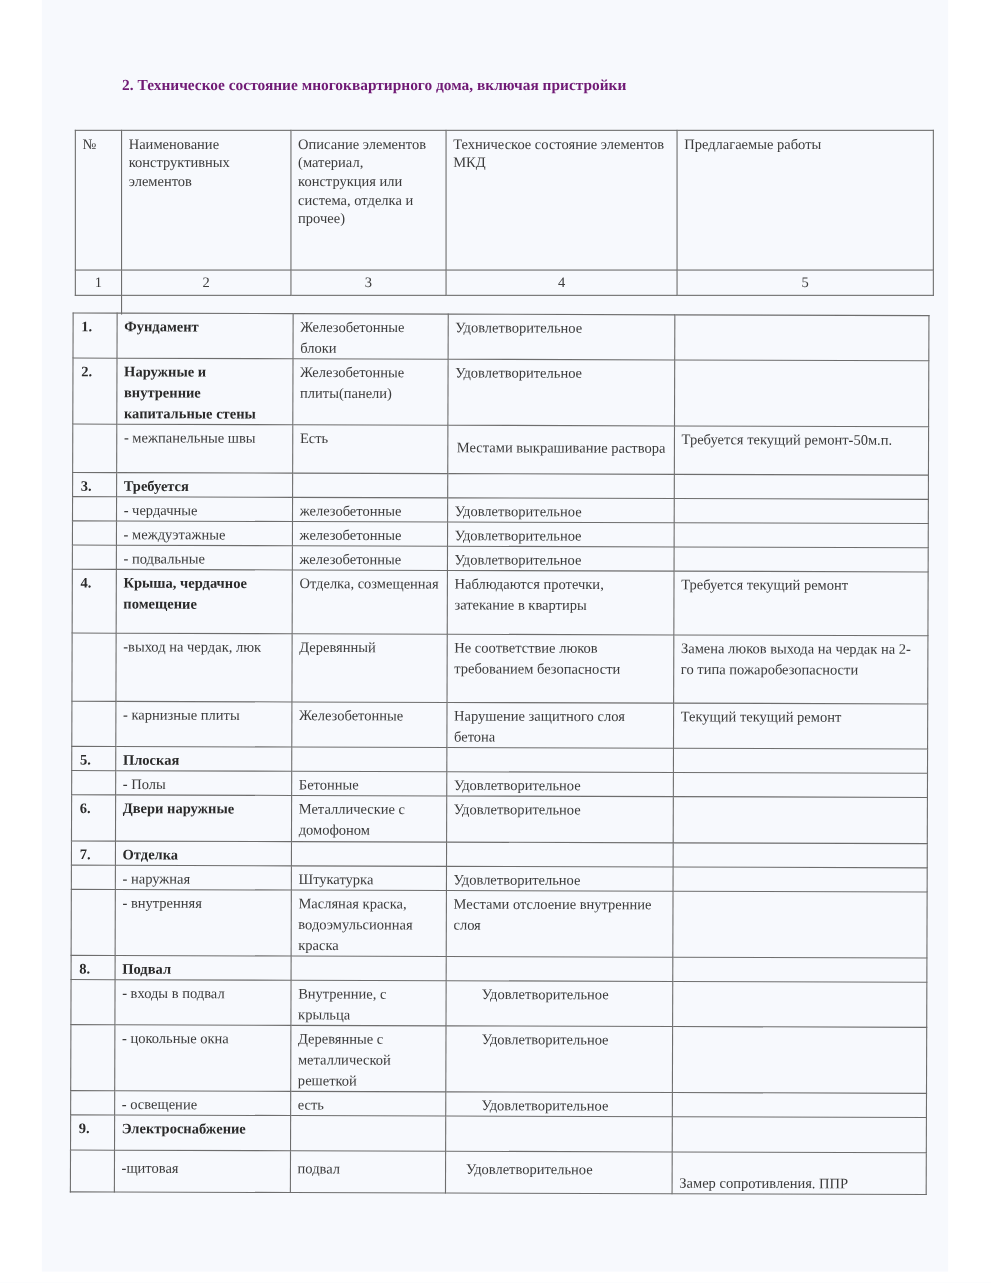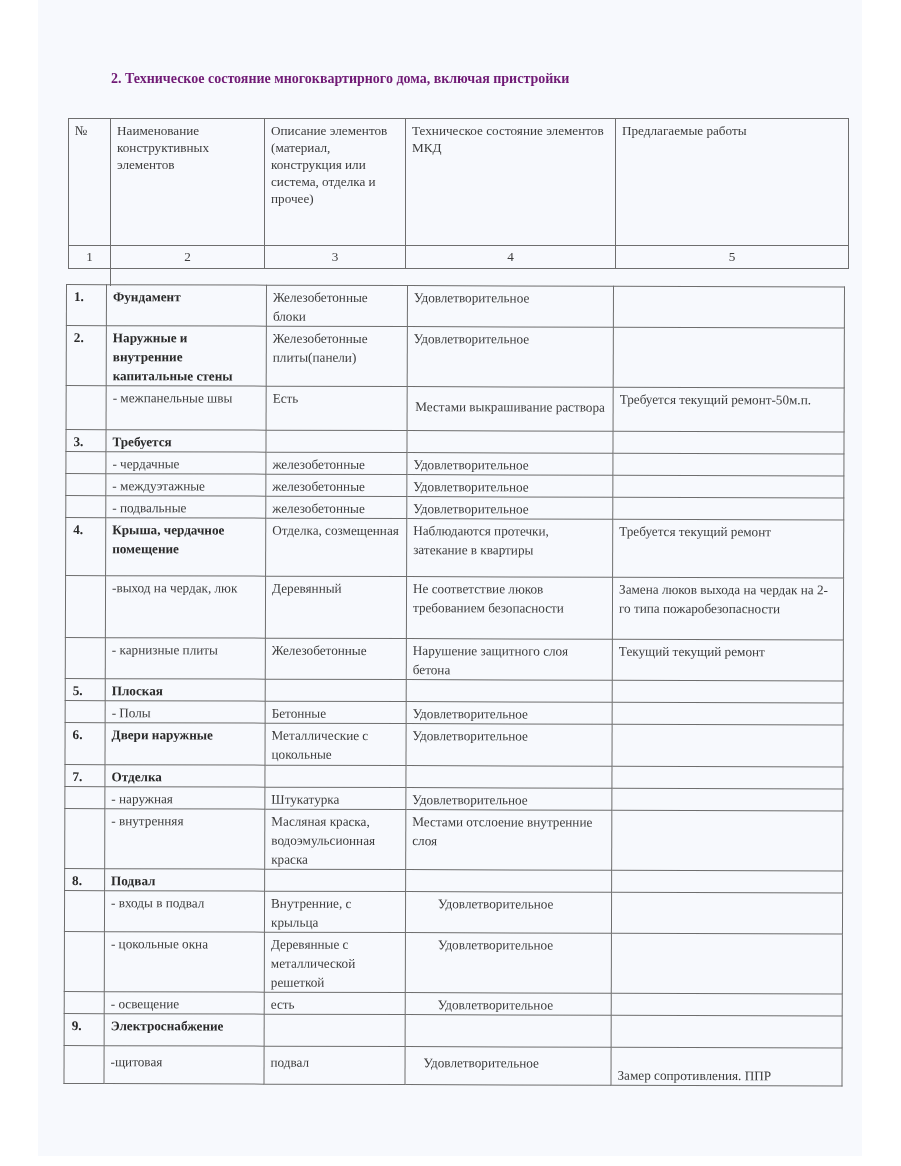--- a/index.html
+++ b/index.html
@@ -156,21 +156,21 @@
       <tr style="height: 20px;">
     <td class="num"></td>
     <td>- Полы</td>
     <td>Бетонные</td>
     <td>Удовлетворительное</td>
     <td></td>
   </tr>
       <tr style="height: 42px;">
     <td class="num">6.</td>
     <td class="bold">Двери наружные</td>
-    <td>Металлические с цокольные</td>
+    <td>Металлические с домофоном</td>
     <td>Удовлетворительное</td>
     <td></td>
   </tr>
       <tr style="height: 21px;">
     <td class="num">7.</td>
     <td class="bold">Отделка</td>
     <td></td>
     <td></td>
     <td></td>
   </tr>

